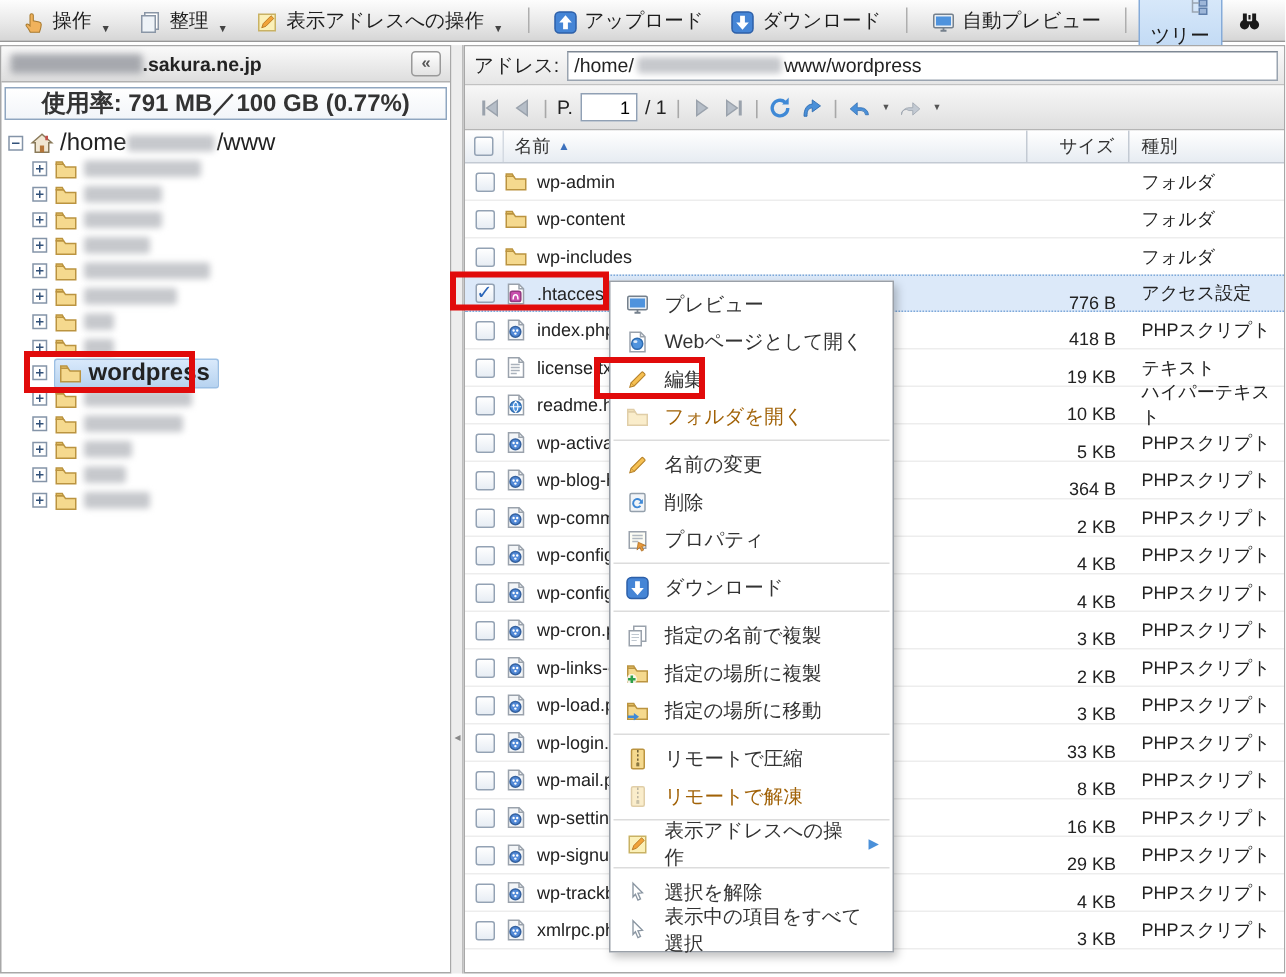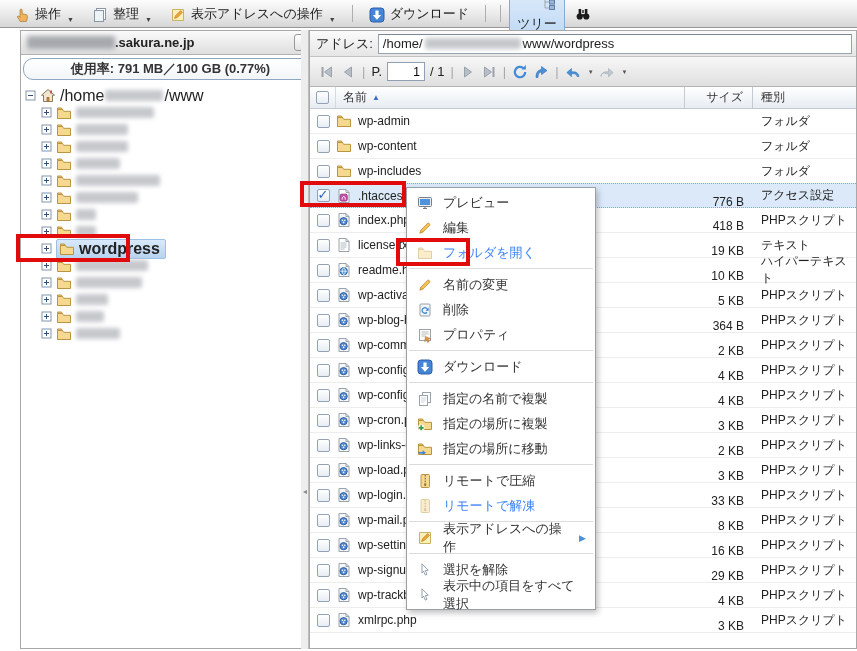--- a/index.html
+++ b/index.html
@@ -12,28 +12,28 @@
     background:linear-gradient(#fdfdfd,#e9e9e9 55%,#d6d6d6);
     border-bottom:1px solid #979797; display:flex; align-items:center; padding:0 6px; gap:2px; }
   .tbtn { display:flex; align-items:flex-end; gap:5px; padding:2px 7px; border:1px solid transparent;
     border-radius:3px; cursor:default; white-space:nowrap; color:#1d1d1d; }
   .tbtn.active { background:linear-gradient(#dcebfb,#c0d9f4); border-color:#85abd9;flex-direction:column; }
   .caret { font-size:7px; color:#444; margin-left:1px; }
   .tsep { width:1px; height:17px; background:#aeaeae; margin:0 6px; }
 
   
   #left { position:absolute; top:30px; left:0; width:301px; bottom:2px;
-    border:1px solid #a8a8a8; background:#fff;margin-left:20px; }
+    border:1px solid #a8a8a8; background:#fff; }
   .lphead { height:24px; background:linear-gradient(#fafafa,#dedede); border-bottom:1px solid #b2b2b2;
     display:flex; align-items:center; padding:0 6px; font-weight:bold; }
   .collapse-btn { margin-left:auto; width:20px; height:17px; border:1px solid #9a9a9a; border-radius:3px;
     background:linear-gradient(#fff,#e3e3e3); font-size:11px; line-height:15px; text-align:center; color:#555; }
-  .usage { margin:3px 2px; height:22px; border:1px solid #8fa6c0; border-radius:10px;
+  .usage { margin:3px 2px; height:22px; border:1px solid #8fa6c0; border-radius:0;
     background:linear-gradient(#ffffff,#f2f5f9); display:flex; align-items:center; justify-content:center;
-    font-weight:bold; font-size:13px; color:#333; }
+    font-weight:bold; font-size:16px; color:#333; }
   #tree { padding:4px 2px 0 4px; font-size:16px; }
   .trow { height:17px; display:flex; align-items:center; gap:4px; white-space:nowrap; }
   .trow.child { padding-left:16px; height:17px; }
   .texp { width:11px; height:11px; flex:none; display:flex; }
   .tsel { display:flex; align-items:center; gap:4px; padding:0 5px 0 2px;
     background:linear-gradient(#d9e9fb,#b7d3f0); border:1px solid #9cbfe4; border-radius:2px; font-weight:bold;justify-content:flex-end; }
   .blur { display:inline-block; height:11px; border-radius:2px; background:#c6c8cc; filter:blur(2px); }
   .blur.dark { background:#a6a8ae; height:13px; filter:blur(2.5px); }
 
   
@@ -78,21 +78,21 @@
   .checkbox { width:13px; height:13px; border:1px solid #93a2b4; border-radius:2px;
     background:linear-gradient(#ffffff,#e7edf4); position:relative; }
   .checkbox.checked::after { content:"✓"; position:absolute; left:0px; top:-3px; color:#2a65b8;
     font-weight:bold; font-size:13px; }
 
   
   #cmenu { position:absolute; left:406px; top:187px; width:190px; z-index:30;
     background:#fff; border:1px solid #9aa0a8; box-shadow:2px 3px 6px rgba(0,0,0,.25); padding:2px 0; }
   .mi { height:25px; display:flex; align-items:center; gap:9px; padding:0 9px; font-size:13px; color:#333; }
   .mi .micon { width:18px; height:16px; flex:none; display:flex; justify-content:center; align-items:center; }
-  .mi.disabled { color:#3b82f6; }
+  .mi.disabled { color:#a16207; }
   .mi .subarrow { margin-left:auto; font-size:9px; color:#4a90d9; }
   .msep { height:1px; background:#dcdcdc; margin:3px 2px; }
 
   
   .rbox { position:absolute; border:4px solid #e10b0b; z-index:40; pointer-events:none; }
   #rbox-tree { left:16px; top:234px; width:114px; height:28px; }
   #rbox-file { left:300px; top:181px; width:106px; height:26px; }
   #rbox-menu { left:396px; top:238px; width:74px; height:28px; }
 
   svg { display:block; }
@@ -130,26 +130,45 @@
           </svg>
         </span>
         <span>表示アドレスへの操作</span>
         <span class="caret">▼</span>
       </div>
       <div class="tsep"></div>
       <div class="tbtn">
         <span style="display: flex;">
           <svg width="16" height="16" viewBox="0 0 16 16">
             <rect x="1" y="1" width="14" height="14" rx="3" fill="#4585d6" stroke="#2c5fa8"></rect>
+            <path d="M8 3.2L12.2 8H9.6v4.5H6.4V8H3.8z" fill="#fff"></path>
+          </svg>
+        </span>
+        <span>アップロード</span>
+      </div>
+      <div class="tbtn">
+        <span style="display: flex;">
+          <svg width="16" height="16" viewBox="0 0 16 16">
+            <rect x="1" y="1" width="14" height="14" rx="3" fill="#4585d6" stroke="#2c5fa8"></rect>
             <path d="M8 12.8L3.8 8h2.6V3.5h3.2V8h2.6z" fill="#fff"></path>
           </svg>
         </span>
         <span>ダウンロード</span>
       </div>
       <div class="tsep"></div>
+      <div class="tbtn">
+        <span style="display: flex;">
+          <svg width="16" height="16" viewBox="0 0 16 16">
+            <rect x="1.5" y="2.5" width="13" height="9" rx="1" fill="#e8edf2" stroke="#75808c"></rect>
+            <rect x="3" y="4" width="10" height="6" fill="#4f93dd"></rect>
+            <path d="M6 13.5h4M8 11.5v2" stroke="#75808c" stroke-width="1.2"></path>
+          </svg>
+        </span>
+        <span>自動プレビュー</span>
+      </div>
       <div class="tsep"></div>
       <div class="tbtn active">
         <span style="display: flex;">
           <svg width="16" height="16" viewBox="0 0 16 16">
             <rect x="1.5" y="1.5" width="5" height="4" fill="#f6c95e" stroke="#b9912f"></rect>
             <rect x="8.5" y="6" width="5" height="4" fill="#9db6d8" stroke="#5e7eaa"></rect>
             <rect x="8.5" y="11.5" width="5" height="4" fill="#9db6d8" stroke="#5e7eaa"></rect>
             <path d="M4 5.5v8.5h4.5M4 8h4.5" stroke="#9aa5b1" fill="none"></path>
           </svg>
         </span>
@@ -905,20 +924,31 @@
             <rect x="1.5" y="2.5" width="13" height="9" rx="1" fill="#e8edf2" stroke="#75808c"></rect>
             <rect x="3" y="4" width="10" height="6" fill="#4f93dd"></rect>
             <path d="M6 13.5h4M8 11.5v2" stroke="#75808c" stroke-width="1.2"></path>
           </svg>
         </span>
         <span>プレビュー</span>
       </div>
       <div class="mi">
         <span class="micon">
           <svg width="16" height="16" viewBox="0 0 16 16">
+            <path d="M3 1.5h7l3 3v10H3z" fill="#fff" stroke="#9aa2ac"></path>
+            <path d="M10 1.5v3h3" fill="none" stroke="#9aa2ac"></path>
+            <circle cx="7.8" cy="9.2" r="3.7" fill="#4f93dd" stroke="#2f6cb0"></circle>
+            <ellipse cx="6.6" cy="7.8" rx="1.4" ry=".9" fill="#fff" opacity=".8"></ellipse>
+          </svg>
+        </span>
+        <span>Webページとして開く</span>
+      </div>
+      <div class="mi">
+        <span class="micon">
+          <svg width="16" height="16" viewBox="0 0 16 16">
             <path d="M2.8 13.2l.9-3 7-7c.3-.3.8-.3 1.1 0l1 1c.3.3.3.8 0 1.1l-7 7z" fill="#f6c052" stroke="#b5812a" stroke-width=".7"></path>
             <path d="M3.7 10.2l2.1 2.1" stroke="#b5812a" stroke-width=".5"></path>
           </svg>
         </span>
         <span>編集</span>
       </div>
       <div class="mi disabled">
         <span class="micon" style="opacity: 0.45;">
           <svg width="16" height="16" viewBox="0 0 16 16">
             <path d="M1.5 4.5h4.8l1.4 1.8h6.8v7.2H1.5z" fill="#f5d98e" stroke="#bb9440"></path>

